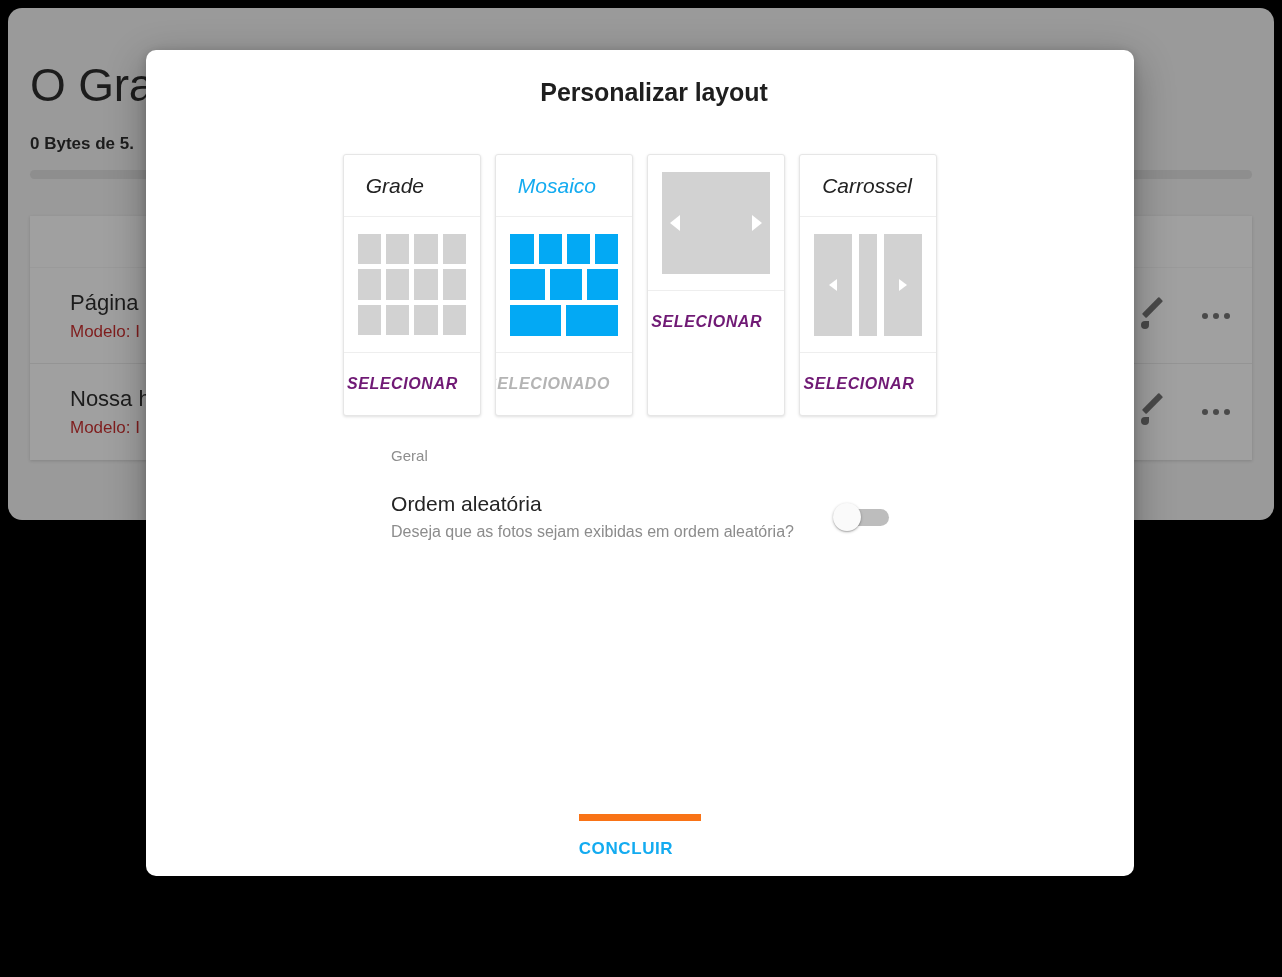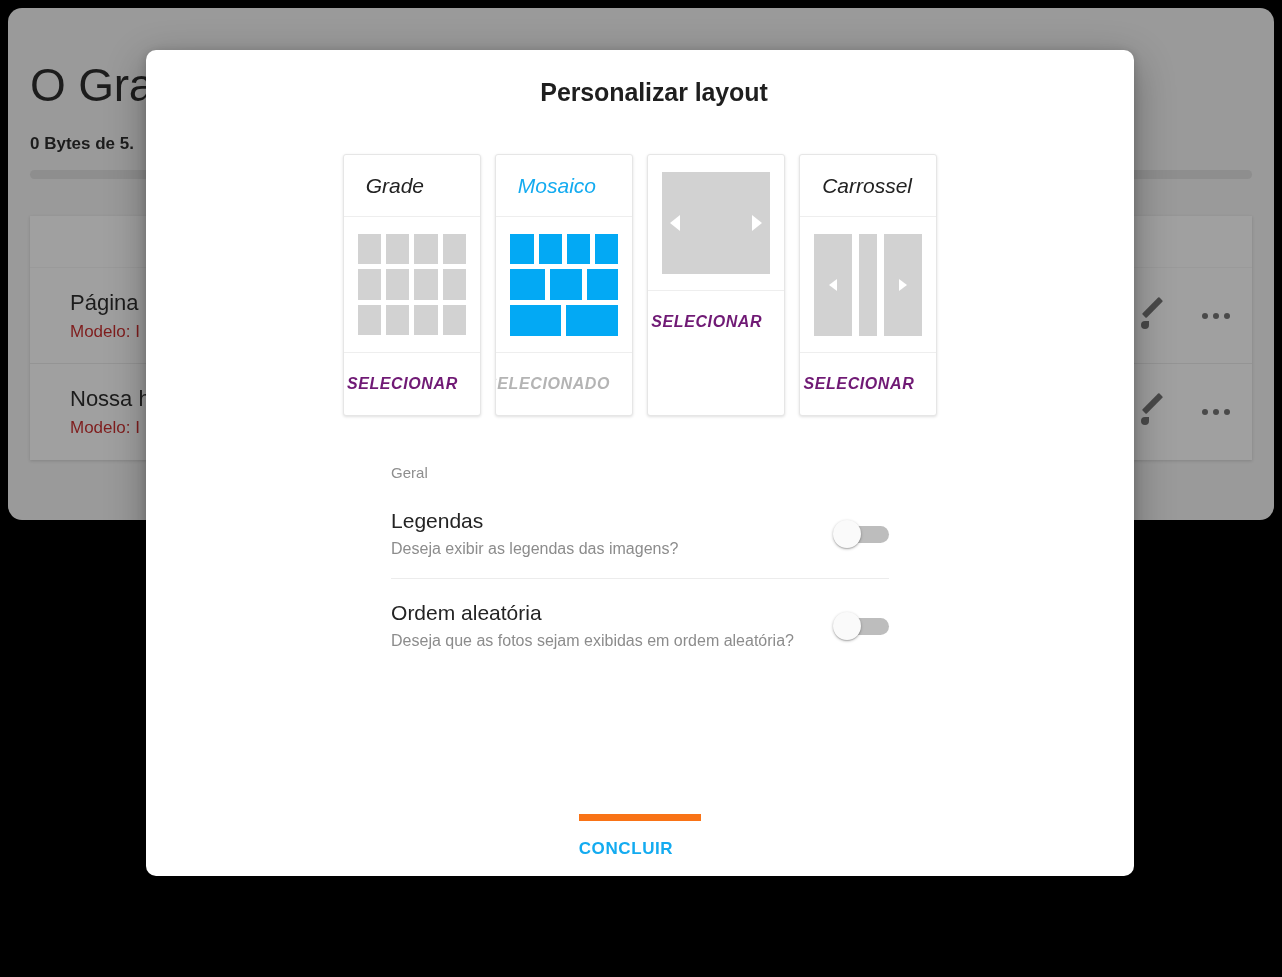--- a/index.html
+++ b/index.html
@@ -306,21 +306,21 @@
   #settings {
     flex: 1;
     padding: 0 26px;
     display: flex;
     flex-direction: column;
   }
 
   #settings-heading {
     font-size: 15px;
     color: #8e8e8e;
-    padding-top: 48px;
+    padding-top: 31px;
     padding-bottom: 6px;
   }
 
   .setting-row {
     display: flex;
     align-items: center;
     justify-content: space-between;
     padding: 22px 0 20px 0;
     border-bottom: 1px solid #ececec;
   }
@@ -496,30 +496,20 @@
         </div>
         <div class="card-action">SELECIONAR</div>
       </div>
     </div>
 
     <div id="settings">
 
       <div id="settings-heading">Geral</div>
 
 
-      <div class="setting-row">
-        <div>
-          <div class="setting-label">Legendas</div>
-          <div class="setting-desc">Deseja exibir as legendas das imagens?</div>
-        </div>
-        <div class="toggle">
-          <span class="track"></span>
-          <span class="knob"></span>
-        </div>
-      </div>
 
       <div class="setting-row">
         <div>
           <div class="setting-label">Ordem aleatória</div>
           <div class="setting-desc">Deseja que as fotos sejam exibidas em ordem aleatória?</div>
         </div>
         <div class="toggle">
           <span class="track"></span>
           <span class="knob"></span>
         </div>

